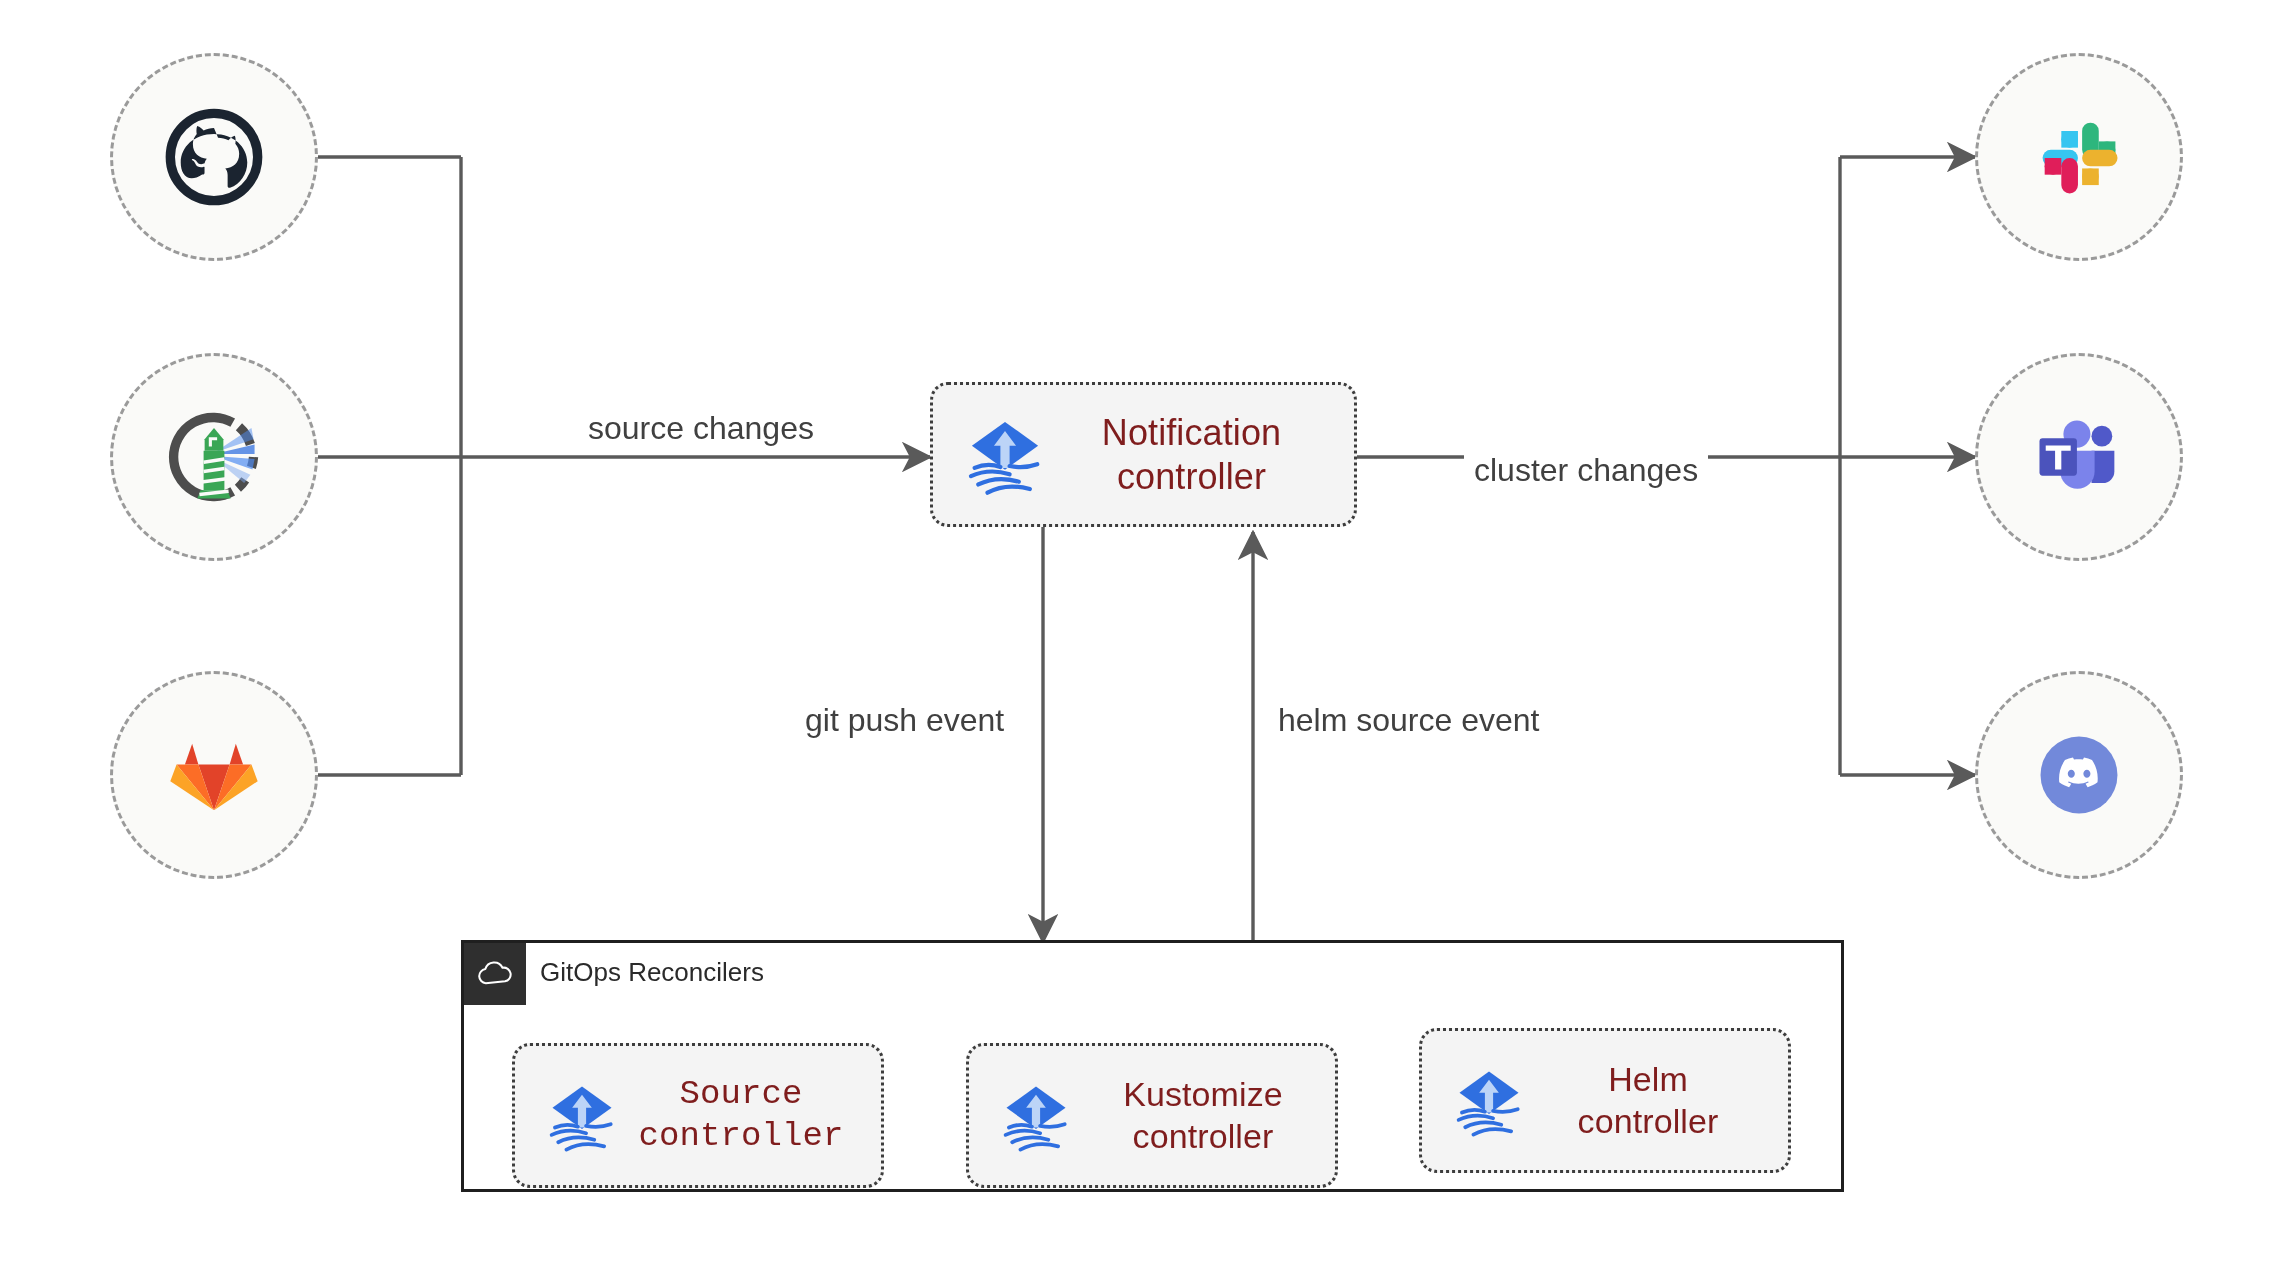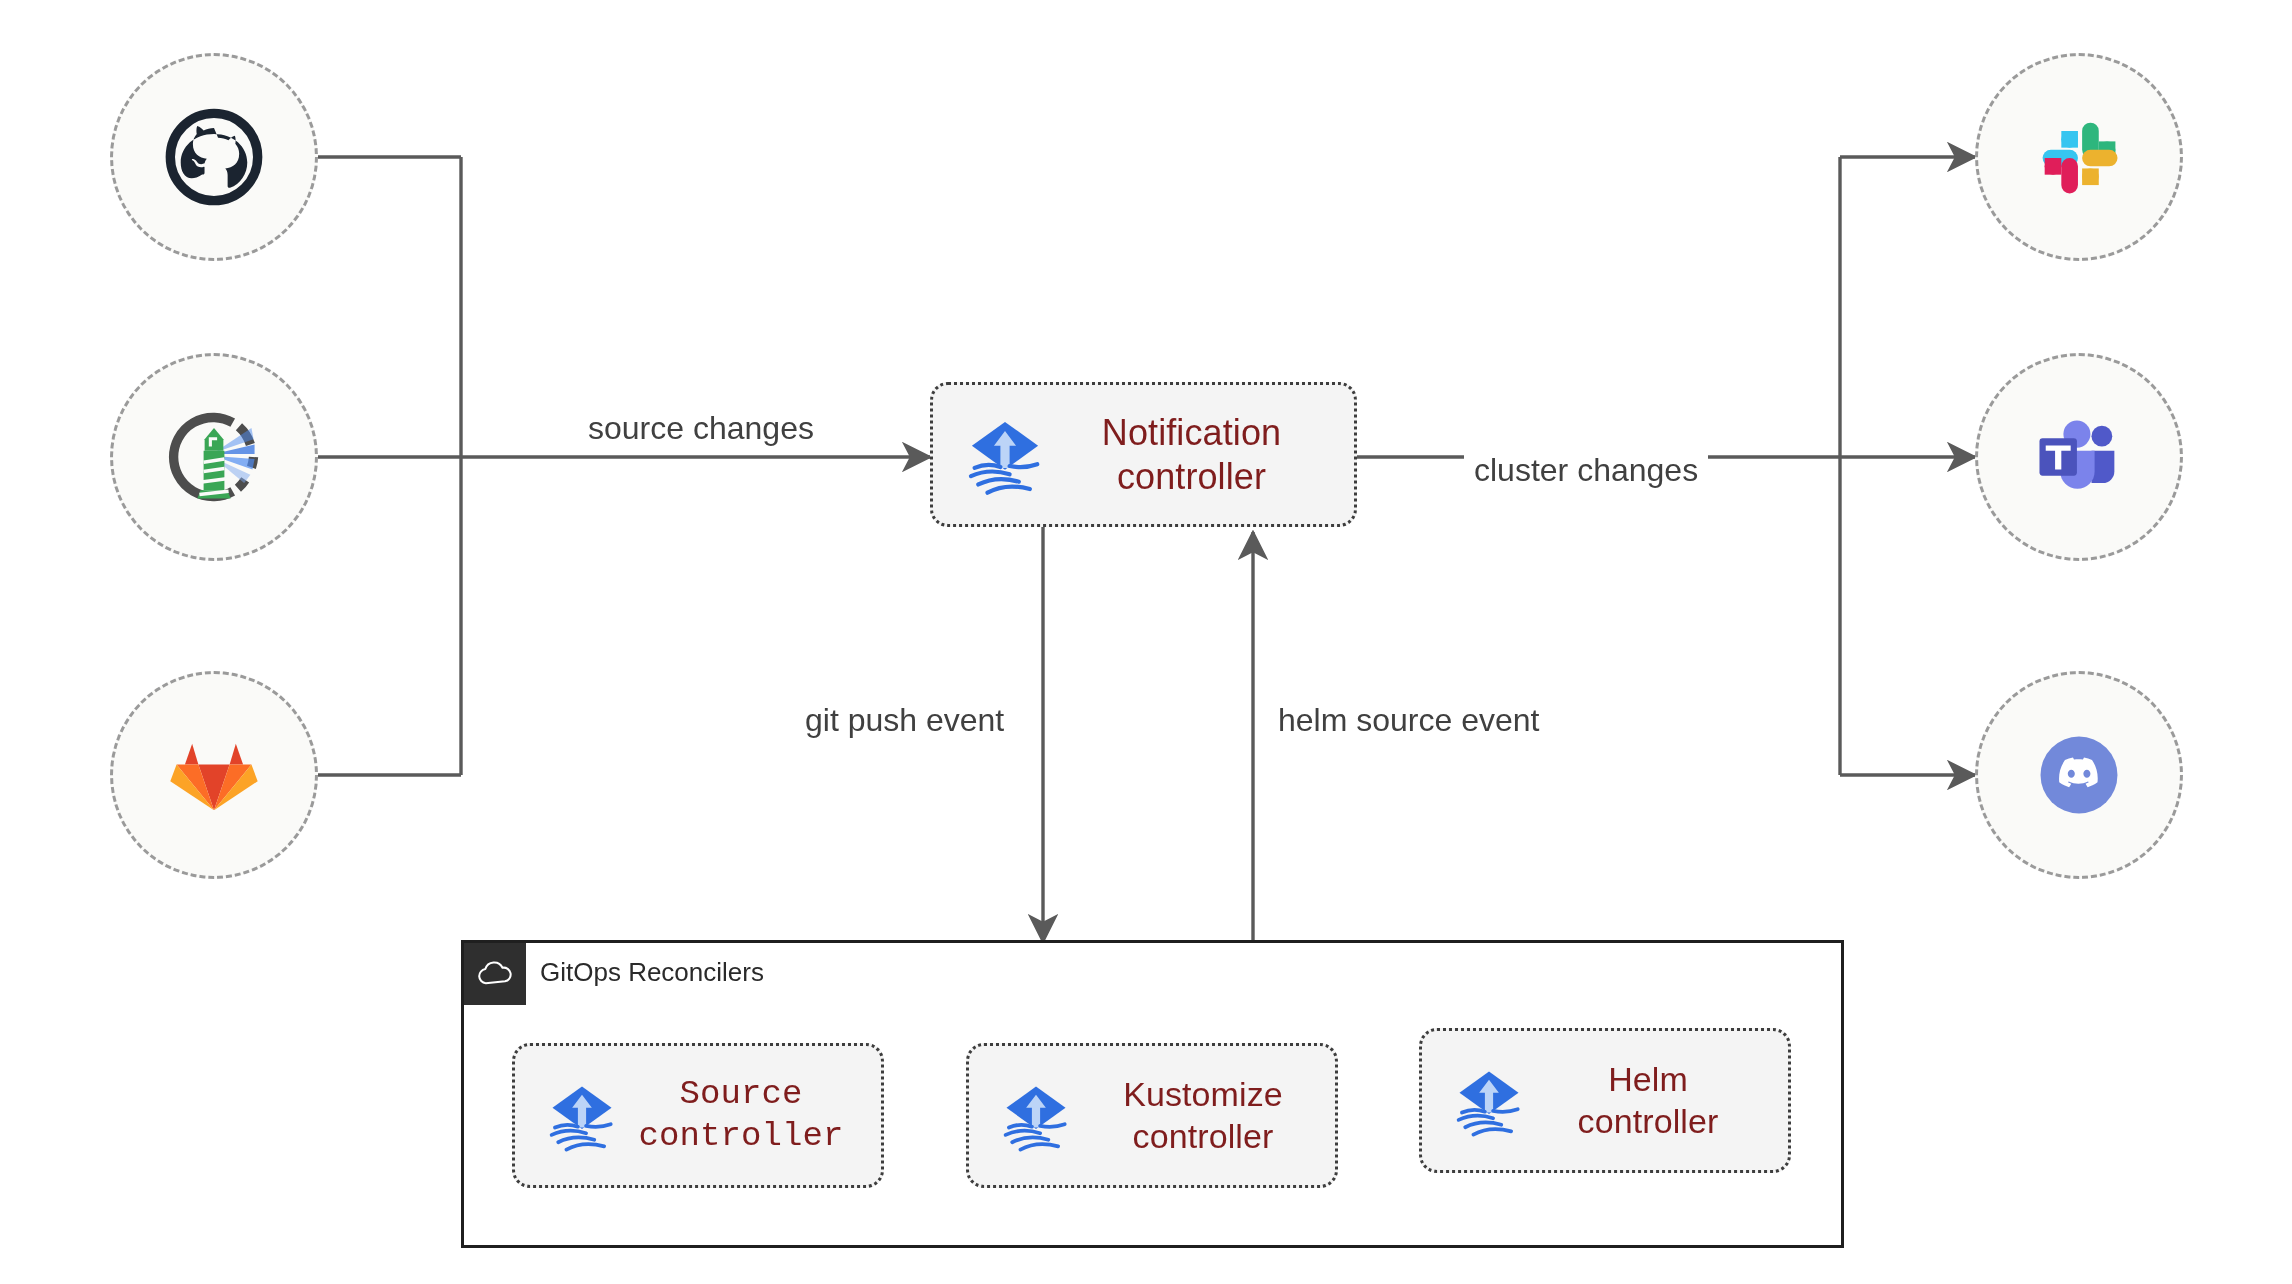--- a/index.html
+++ b/index.html
@@ -74,21 +74,21 @@
   }
   .ctrl-box.big .ctrl-icon { width: 92px; height: 92px; }
   .ctrl-box.big .ctrl-label { font-size: 36px; }
 
   
   #gitops-container {
     position: absolute;
     left: 461px;
     top: 940px;
     width: 1383px;
-    height: 308px;
+    height: 252px;
     border: 3px solid #1f1f1f;
     background: #ffffff;
     box-sizing: border-box;
   }
   #gitops-tab {
     position: absolute;
     left: 0;
     top: 0;
     width: 62px;
     height: 62px;

